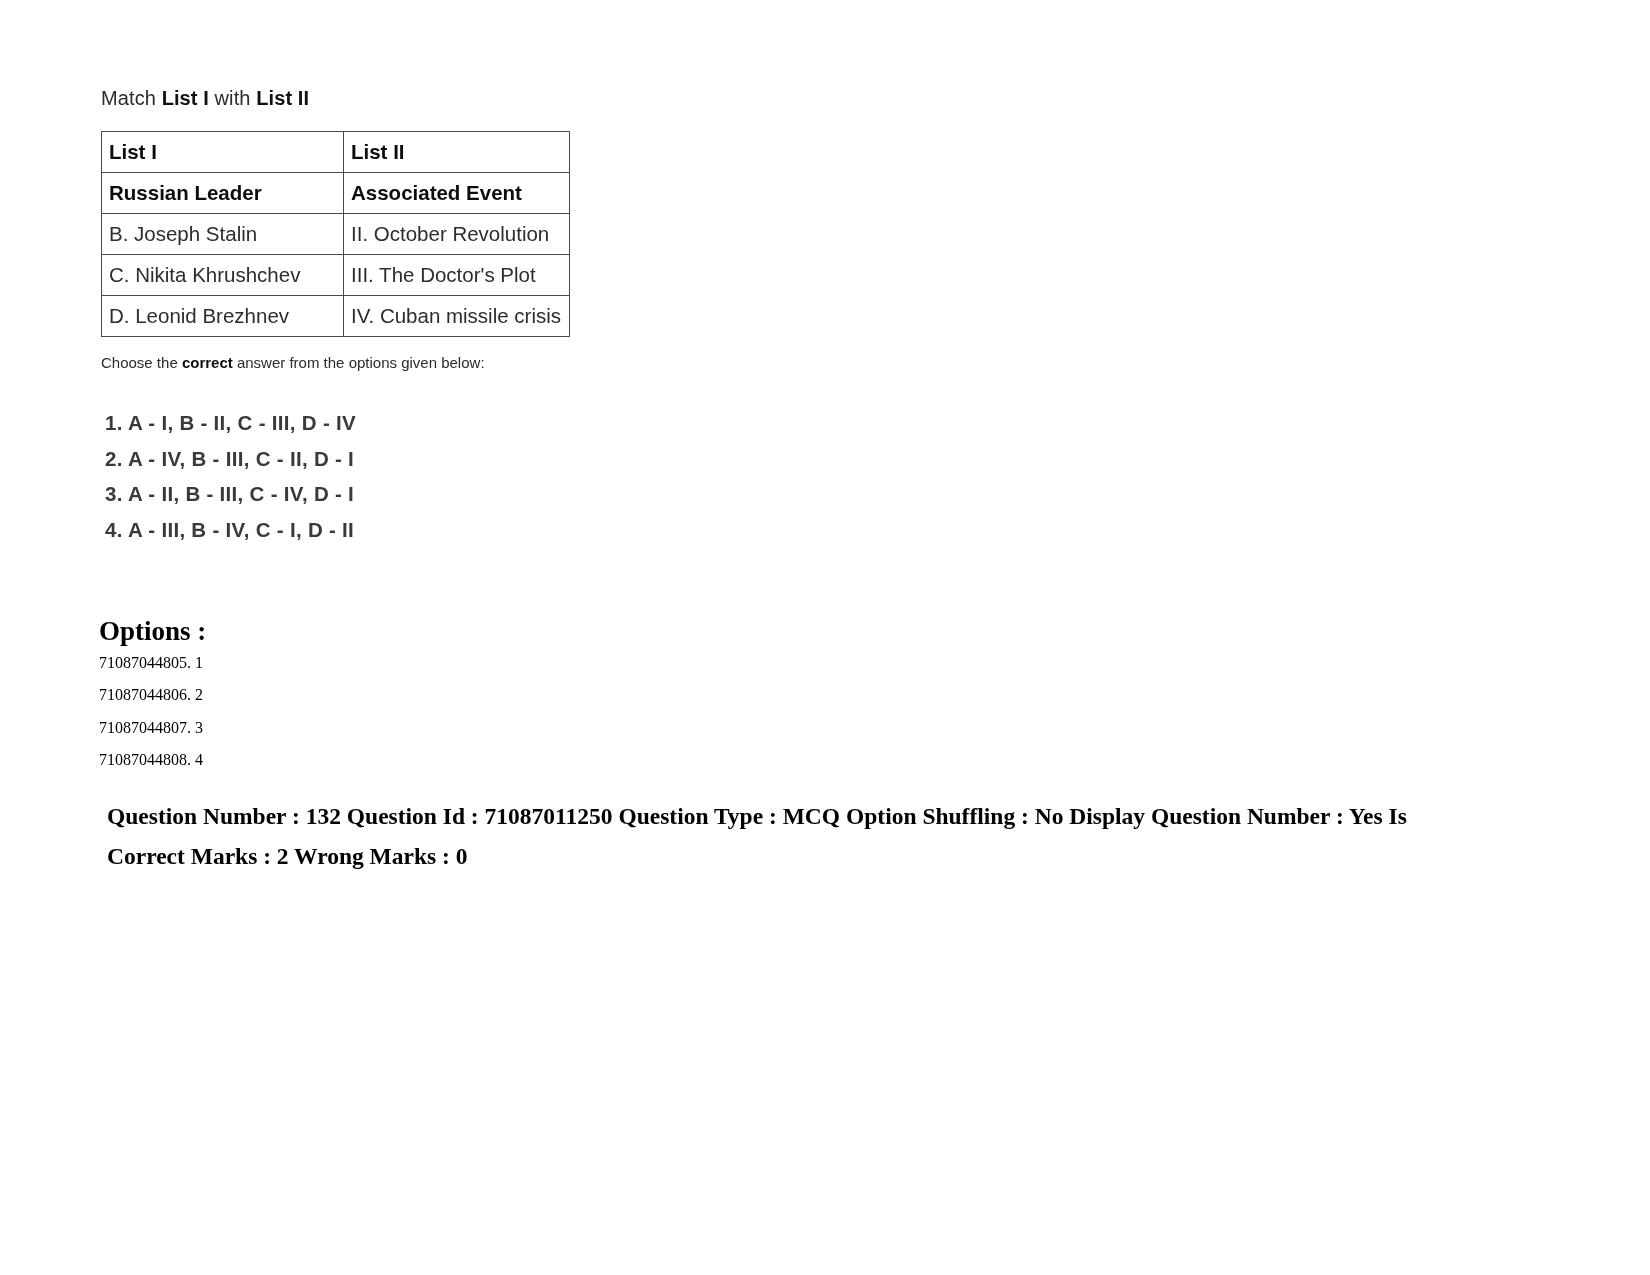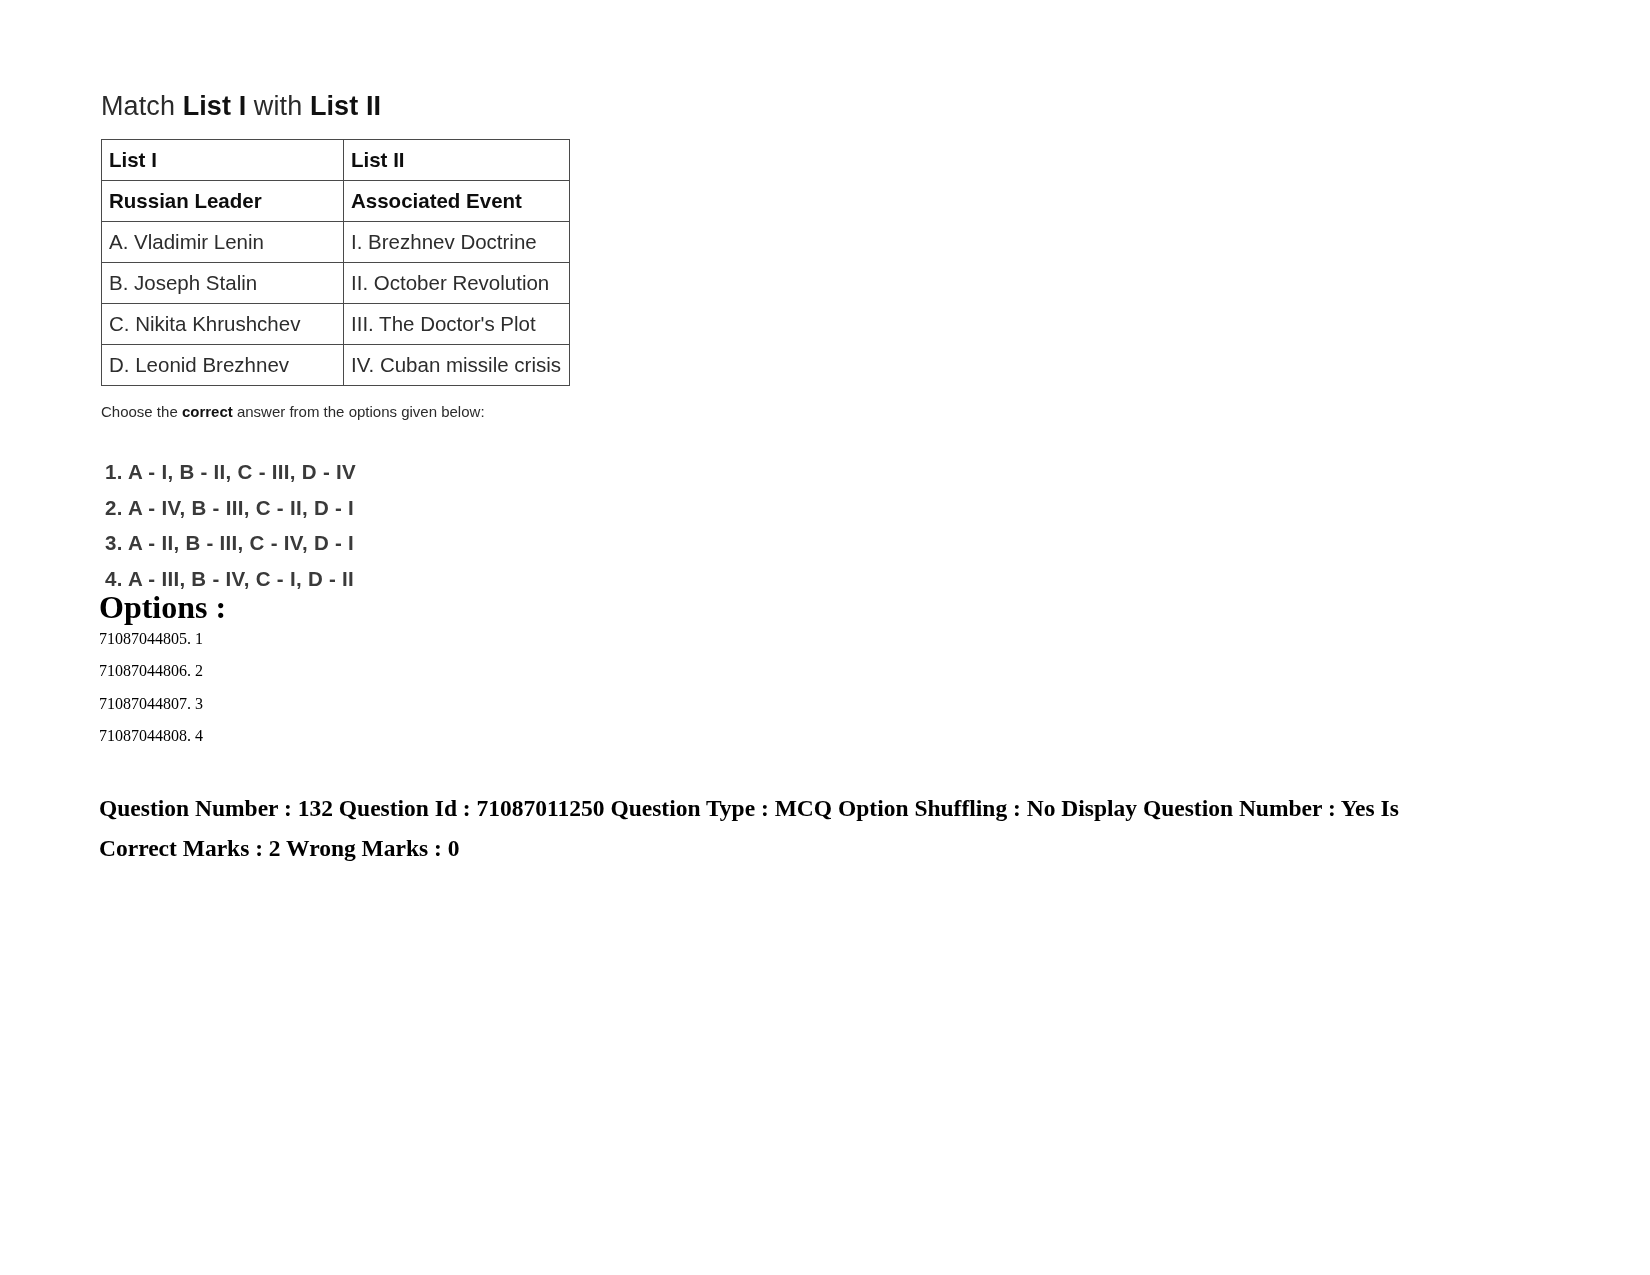--- a/index.html
+++ b/index.html
@@ -28,26 +28,25 @@
 
   
   .qbody {
     position: absolute;
     left: 101px;
     top: 84px;
     width: 1450px;
   }
 
   .prompt {
-    font-size: 27px;
+    font-size: 20px;
     line-height: 28px;
     color: #2b2b2b;
     letter-spacing: 0.1px;
     white-space: nowrap;
-    margin-top: 8px;
   }
   .prompt b { font-weight: 700; color: #111; }
 
   
   .match-table {
     margin-top: 19px;
     border-collapse: collapse;
     table-layout: fixed;
     width: 468px;
     border: 1px solid #2f2f2f;
@@ -93,24 +92,25 @@
   }
 
   
   .options-block {
     position: absolute;
     left: 99px;
     top: 591px;
     font-family: "Liberation Serif", serif;
   }
   .options-label {
-    font-size: 32px;
+    font-size: 27px;
     font-weight: 700;
     line-height: 32px;
     color: #000;
+    margin-top: 24px;
   }
   .option-row {
     font-size: 16px;
     line-height: 32.4px;
     color: #000;
     white-space: nowrap;
   }
 
   
   .meta-block {
@@ -118,21 +118,21 @@
     left: 99px;
     top: 793px;
     width: 1330px;
     font-family: "Liberation Serif", serif;
     font-weight: 700;
     font-size: 23.5px;
     line-height: 31px;
     color: #000;
   }
   .meta-line { display: block; }
-  .meta-para { margin: 0; }
+  .meta-para { margin: 8px; }
   .meta-marks { margin-top: 9px; }
 </style>
 </head>
 <body>
 
 <div class="page">
 
   <div class="qbody">
 
     <div class="prompt"><span>Match </span><b>List I</b><span> with </span><b>List II</b></div>
@@ -143,24 +143,20 @@
           <col class="c2">
         </colgroup>
       <tbody>
         <tr>
           <td class="hd">List I</td>
           <td class="hd">List II</td>
         </tr>
         <tr>
           <td class="hd">Russian Leader</td>
           <td class="hd">Associated Event</td>
-        </tr>
-        <tr>
-          <td>A. Vladimir Lenin</td>
-          <td>I. Brezhnev Doctrine</td>
         </tr>
         <tr>
           <td>B. Joseph Stalin</td>
           <td>II. October Revolution</td>
         </tr>
         <tr>
           <td>C. Nikita Khrushchev</td>
           <td>III. The Doctor's Plot</td>
         </tr>
         <tr>

